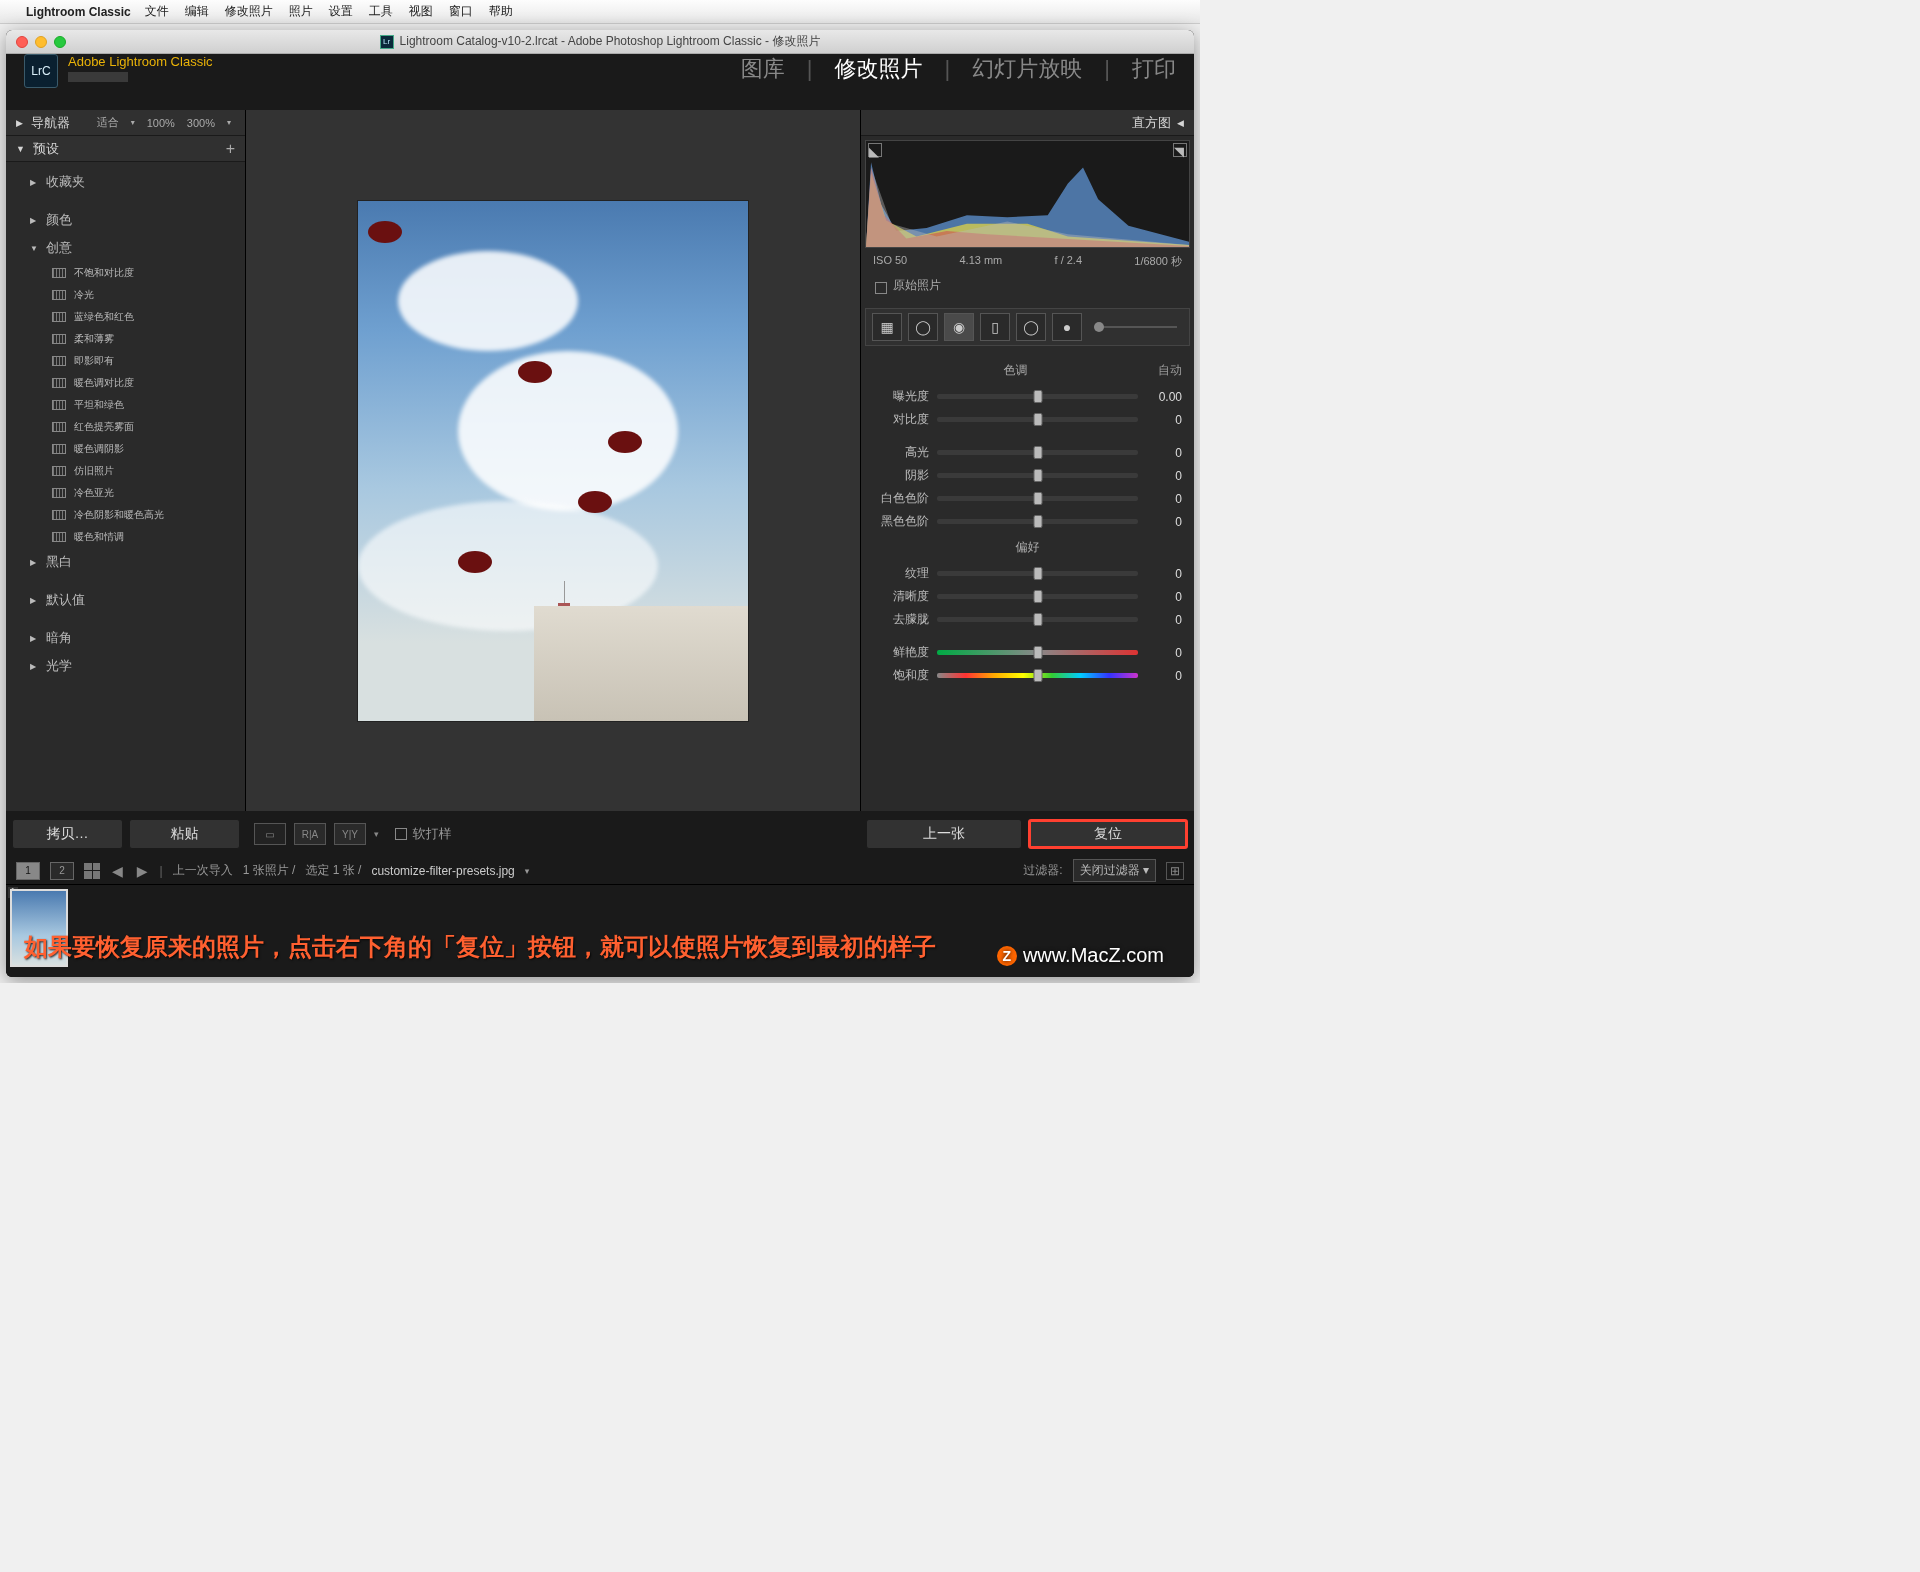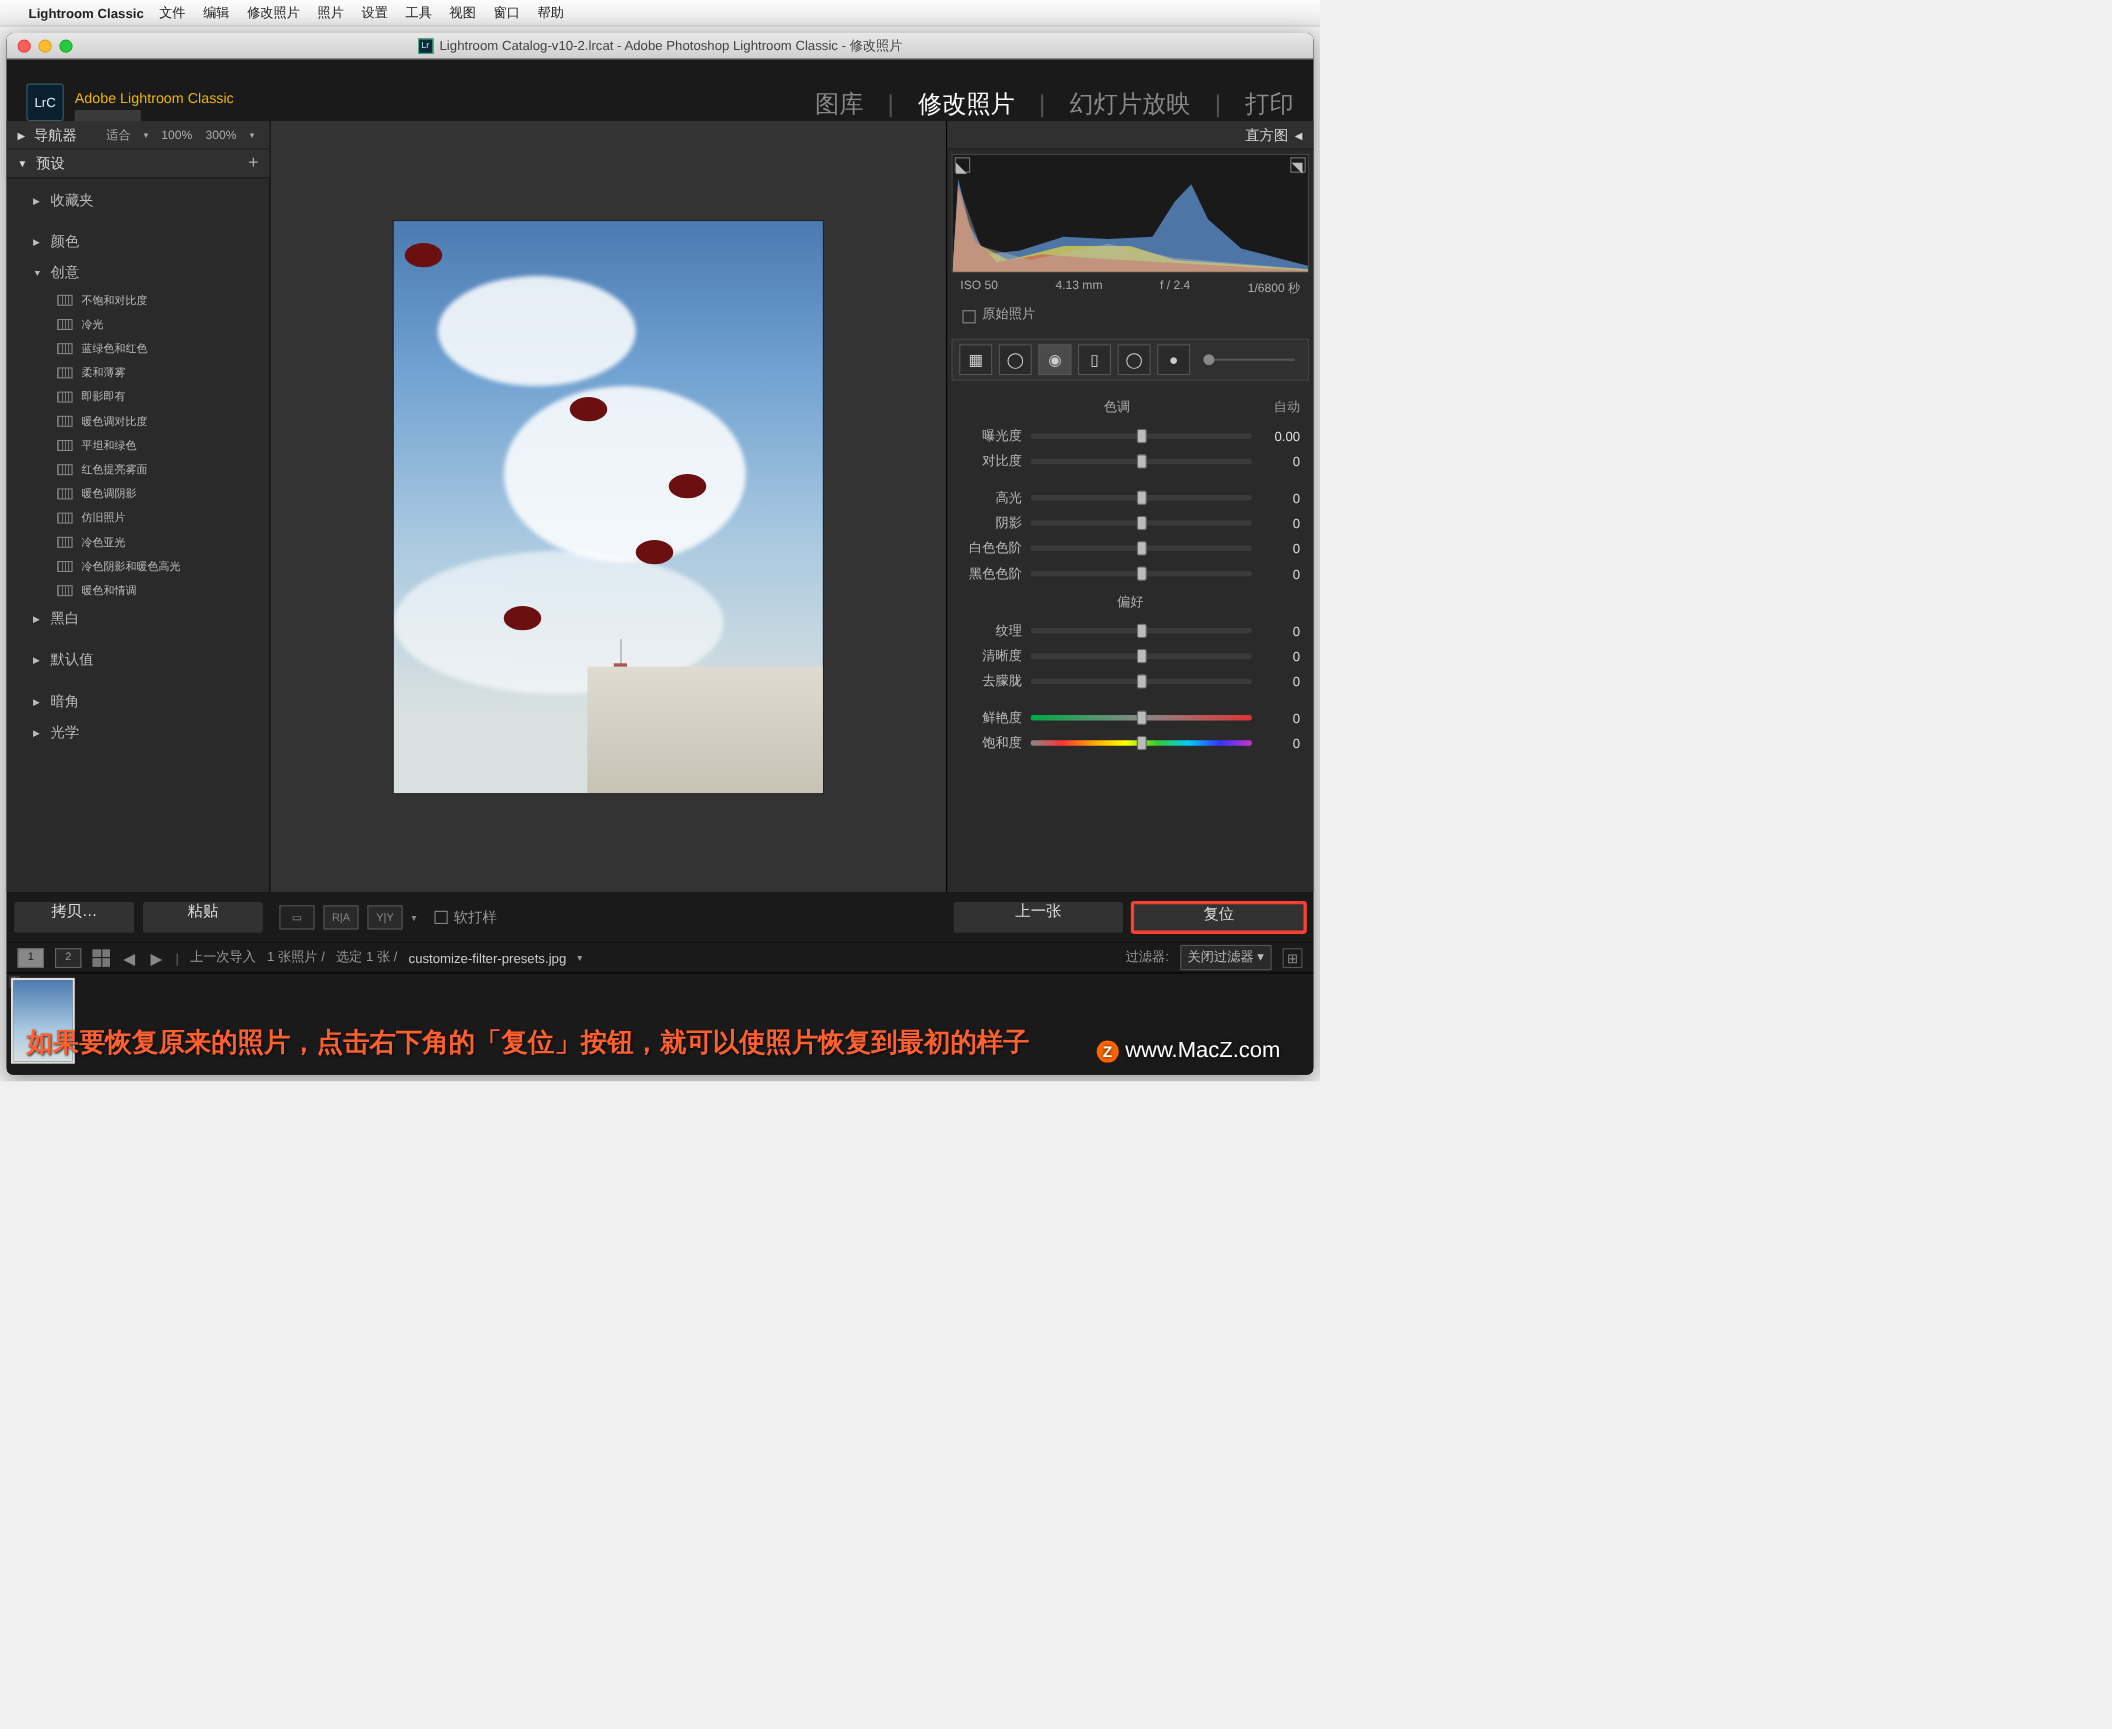--- a/index.html
+++ b/index.html
@@ -16,21 +16,21 @@
 .titlebar { height: 24px; background: linear-gradient(#e8e8e8,#d0d0d0); display: flex; align-items: center; padding: 0 10px; font-size: 12px; color: #444; border-bottom: 1px solid #aaa; position: relative;}
 .traffic { display: flex; gap: 7px; position: absolute; left: 10px;}
 .traffic div { width: 12px; height: 12px; border-radius: 50%; }
 .tc-red { background: #ff5f56; border:1px solid #e0443e;}
 .tc-yellow { background: #ffbd2e; border:1px solid #dea123;}
 .tc-green { background: #27c93f; border:1px solid #1aab29;}
 .titlebar .title-wrap { flex:1; text-align:center; display:flex; justify-content:center; align-items:center; gap:6px;}
 .lrc-mini { width:14px; height:14px; background:#0a2a3a; border:1px solid #4a8; font-size:8px; color:#b8e8f8; display:flex; align-items:center; justify-content:center;}
 
 
-.identity { height: 56px; background: #1a1a1a; display: flex; align-items: flex-end; padding: 0 18px; color: #ccc;}
+.identity { height: 56px; background: #1a1a1a; display: flex; align-items: flex-start; padding: 0 18px; color: #ccc;}
 .lrc-badge { width: 34px; height: 34px; background: #0a2030; border:1px solid #3a5a6a; display:flex; align-items:center; justify-content:center; font-size:12px; color:#d8eef8; margin-right:10px; border-radius:3px;}
 .identity-title { font-size: 13px; color: #eab308;}
 .module-picker { margin-left: auto; font-size: 22px; color: #888; display:flex; gap: 22px; align-items:center;}
 .module-picker .sep { color:#555;}
 .module-picker .active { color: #fff;}
 
 
 .main { display: flex; height: calc(100% - 24px - 56px - 46px - 120px); background: #1c1c1c;}
 .panel { background: #2a2a2a; color: #bbb; font-size: 13px; display:flex; flex-direction:column;}
 .panel.left { width: 240px; border-right: 1px solid #000;}
@@ -82,21 +82,21 @@
 .slider-row.color .track { background: linear-gradient(90deg, #0a4, #888 50%, #d33);}
 .slider-row.sat .track { background: linear-gradient(90deg, #888, #f33, #fa0, #ff0, #3c3, #0cf, #33f, #c3c);}
 
 .gap8 { height: 10px;}
 
 
 .footer-row { display:flex; height: 46px; background:#1a1a1a;}
 .footer-left { width: 240px; display:flex; gap:6px; padding: 8px 6px;}
 .footer-center { flex:1; display:flex; align-items:center; gap:8px; padding: 0 8px;}
 .footer-right { width: 334px; display:flex; gap:6px; padding: 8px 6px;}
-.big-btn { flex:1; background:#323232; border:1px solid #1a1a1a; color:#ddd; font-size:14px; display:flex; align-items:flex-start; justify-content:center; border-radius:3px;}
+.big-btn { flex:1; background:#323232; border:1px solid #1a1a1a; color:#ddd; font-size:14px; display:flex; align-items:center; justify-content:center; border-radius:3px;}
 .highlight-box { border: 3px solid #ff4030; border-radius:3px;}
 .view-btn { width:32px; height:22px; border:1px solid #555; background:#2a2a2a; display:flex; align-items:center; justify-content:center; color:#888; font-size:10px;}
 .soft-proof { display:flex; align-items:center; gap:6px; color:#999; font-size:13px; margin-left:8px;}
 .soft-proof .cbx { width:12px; height:12px; border:1px solid #888;}
 
 
 .filmstrip { height: 120px; background:#1a1a1a; display:flex; flex-direction:column;}
 .fs-top { height: 28px; display:flex; align-items:center; padding: 0 10px; gap:10px; font-size:12px; color:#999; border-bottom:1px solid #000;}
 .fs-top .monitor-btn { width:24px; height:18px; border:1px solid #666; display:flex; align-items:center; justify-content:center; font-size:10px; background:#2a2a2a;}
 .fs-top .monitor-btn.active { background:#888; color:#111;}

